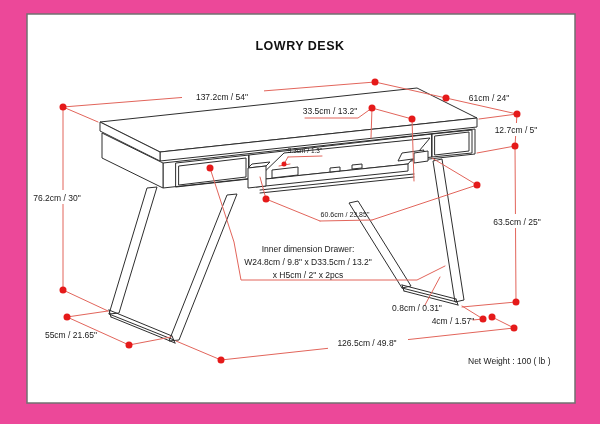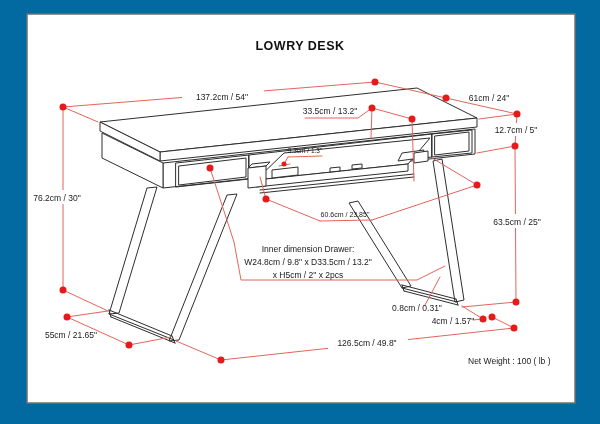--- a/index.html
+++ b/index.html
@@ -1,16 +1,16 @@
 <!DOCTYPE html>
 <html><head>
 <meta charset="utf-8">
 <style>
   html,body{margin:0;padding:0;background:#ffffff;}
-  .stage{position:relative;width:600px;height:424px;background:#0369a1;overflow:hidden;
+  .stage{position:relative;width:600px;height:424px;background:#ec4899;overflow:hidden;
          font-family:"Liberation Sans",sans-serif;}
   svg{display:block;}
   .blk{stroke:#2e2e2e;stroke-width:1;fill:none;stroke-linejoin:round;stroke-linecap:round;}
   .blkf{stroke:#2e2e2e;stroke-width:1;fill:#ffffff;stroke-linejoin:round;}
   .red{stroke:#e2655b;stroke-width:1;fill:none;stroke-linejoin:round;stroke-linecap:round;}
   .dot{fill:#e51a1a;stroke:none;}
   .lbl{fill:#1a1a1a;font-size:8.5px;font-family:"Liberation Sans",sans-serif;}
   .lbl-s{fill:#1a1a1a;font-size:7px;font-family:"Liberation Sans",sans-serif;}
   .lbl-xs{fill:#1a1a1a;font-size:6.5px;font-family:"Liberation Sans",sans-serif;}
   .ttl{fill:#111111;font-size:12.5px;font-weight:bold;letter-spacing:.5px;

